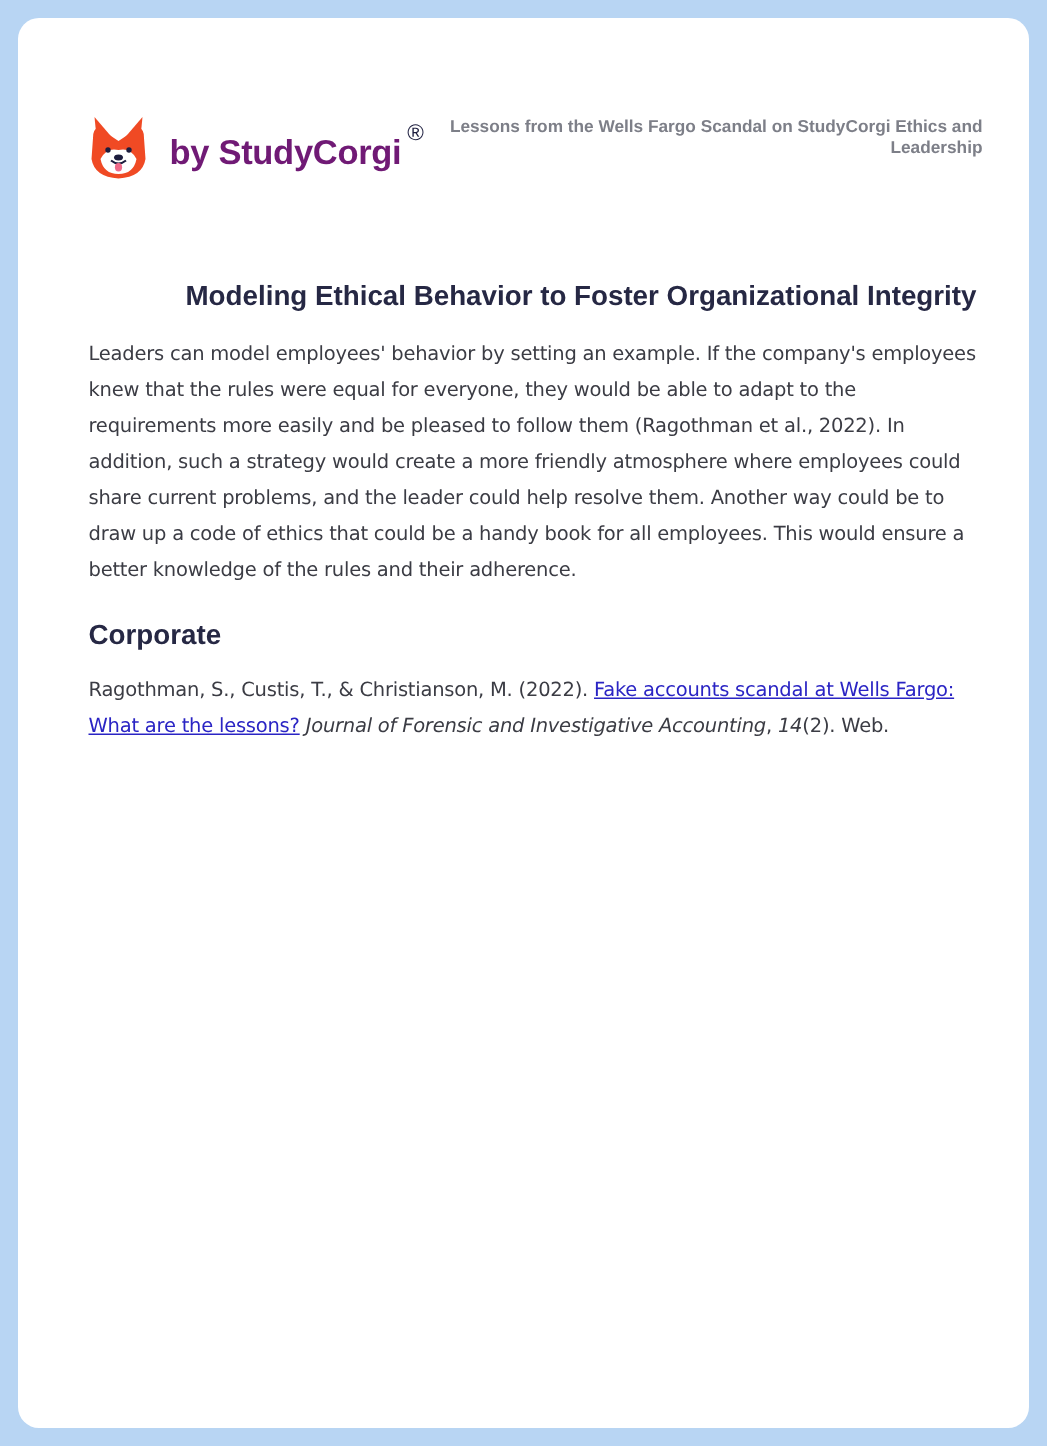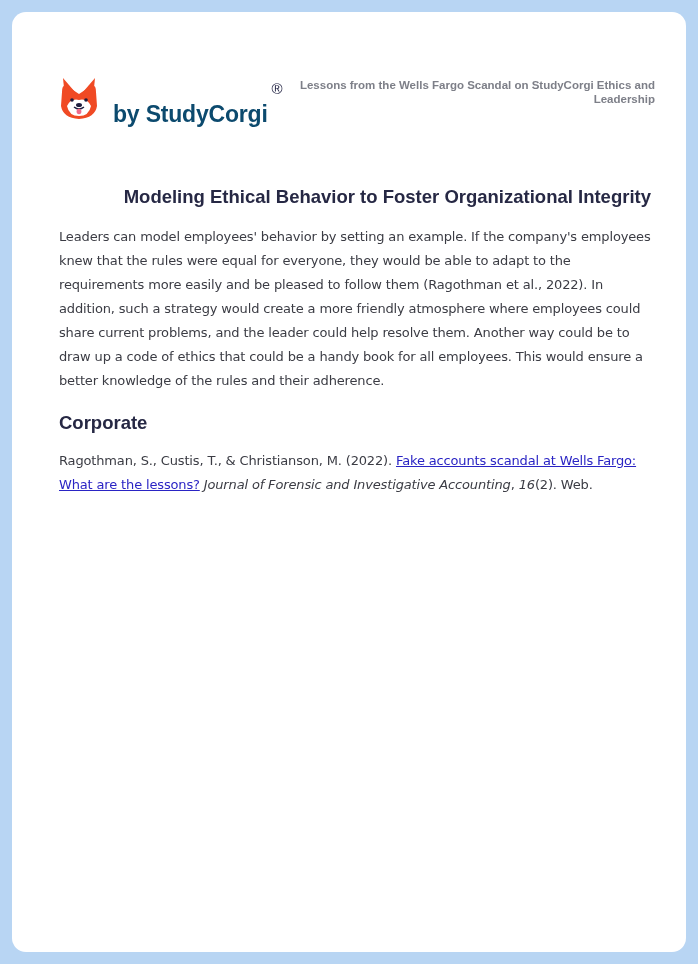--- a/index.html
+++ b/index.html
@@ -25,24 +25,24 @@
     .logo {
       position: absolute; left: 0; top: 4px;
       display: flex; align-items: center;
     }
     .logo svg { display: block; }
     .logo-text {
       margin-left: 14px;
       font-family: "Liberation Sans", sans-serif;
       font-weight: bold;
       font-size: 23px;
-      color: #0c4a6e;
+      color: #701a75;
       letter-spacing: -0.2px;
       position: relative;
-      top: 16px;
+      top: 3px;
     }
     .logo-reg {
       font-family: "Liberation Sans", sans-serif;
       font-size: 15px;
       color: #1c1d3e;
       position: relative;
       top: -10px;
       margin-left: 4px;
     }
     .header-meta {
@@ -132,16 +132,16 @@
     <div class="header-meta">
       <div class="meta-title">Lessons from the Wells Fargo Scandal on StudyCorgi Ethics and Leadership</div>
     </div>
   </div>
 
   <div class="content">
     <h1>Modeling Ethical Behavior to Foster Organizational Integrity</h1>
     <p class="body-p">Leaders can model employees' behavior by setting an example. If the company's employees knew that the rules were equal for everyone, they would be able to adapt to the requirements more easily and be pleased to follow them (Ragothman et al., 2022). In addition, such a strategy would create a more friendly atmosphere where employees could share current problems, and the leader could help resolve them. Another way could be to draw up a code of ethics that could be a handy book for all employees. This would ensure a better knowledge of the rules and their adherence.</p>
 
     <h2>Corporate</h2>
-    <p class="ref-p"><span>Ragothman, S., Custis, T., &amp; Christianson, M. (2022). </span><a>Fake accounts scandal at Wells Fargo: What are the lessons?</a> <i>Journal of Forensic and Investigative Accounting</i><span>, </span><i>16</i><span>(2).</span><span> Web.</span></p>
+    <p class="ref-p"><span>Ragothman, S., Custis, T., &amp; Christianson, M. (2022). </span><a>Fake accounts scandal at Wells Fargo: What are the lessons?</a> <i>Journal of Forensic and Investigative Accounting</i><span>, </span><i>14</i><span>(2).</span><span> Web.</span></p>
   </div>
 
 </div>
 
 </body></html>

